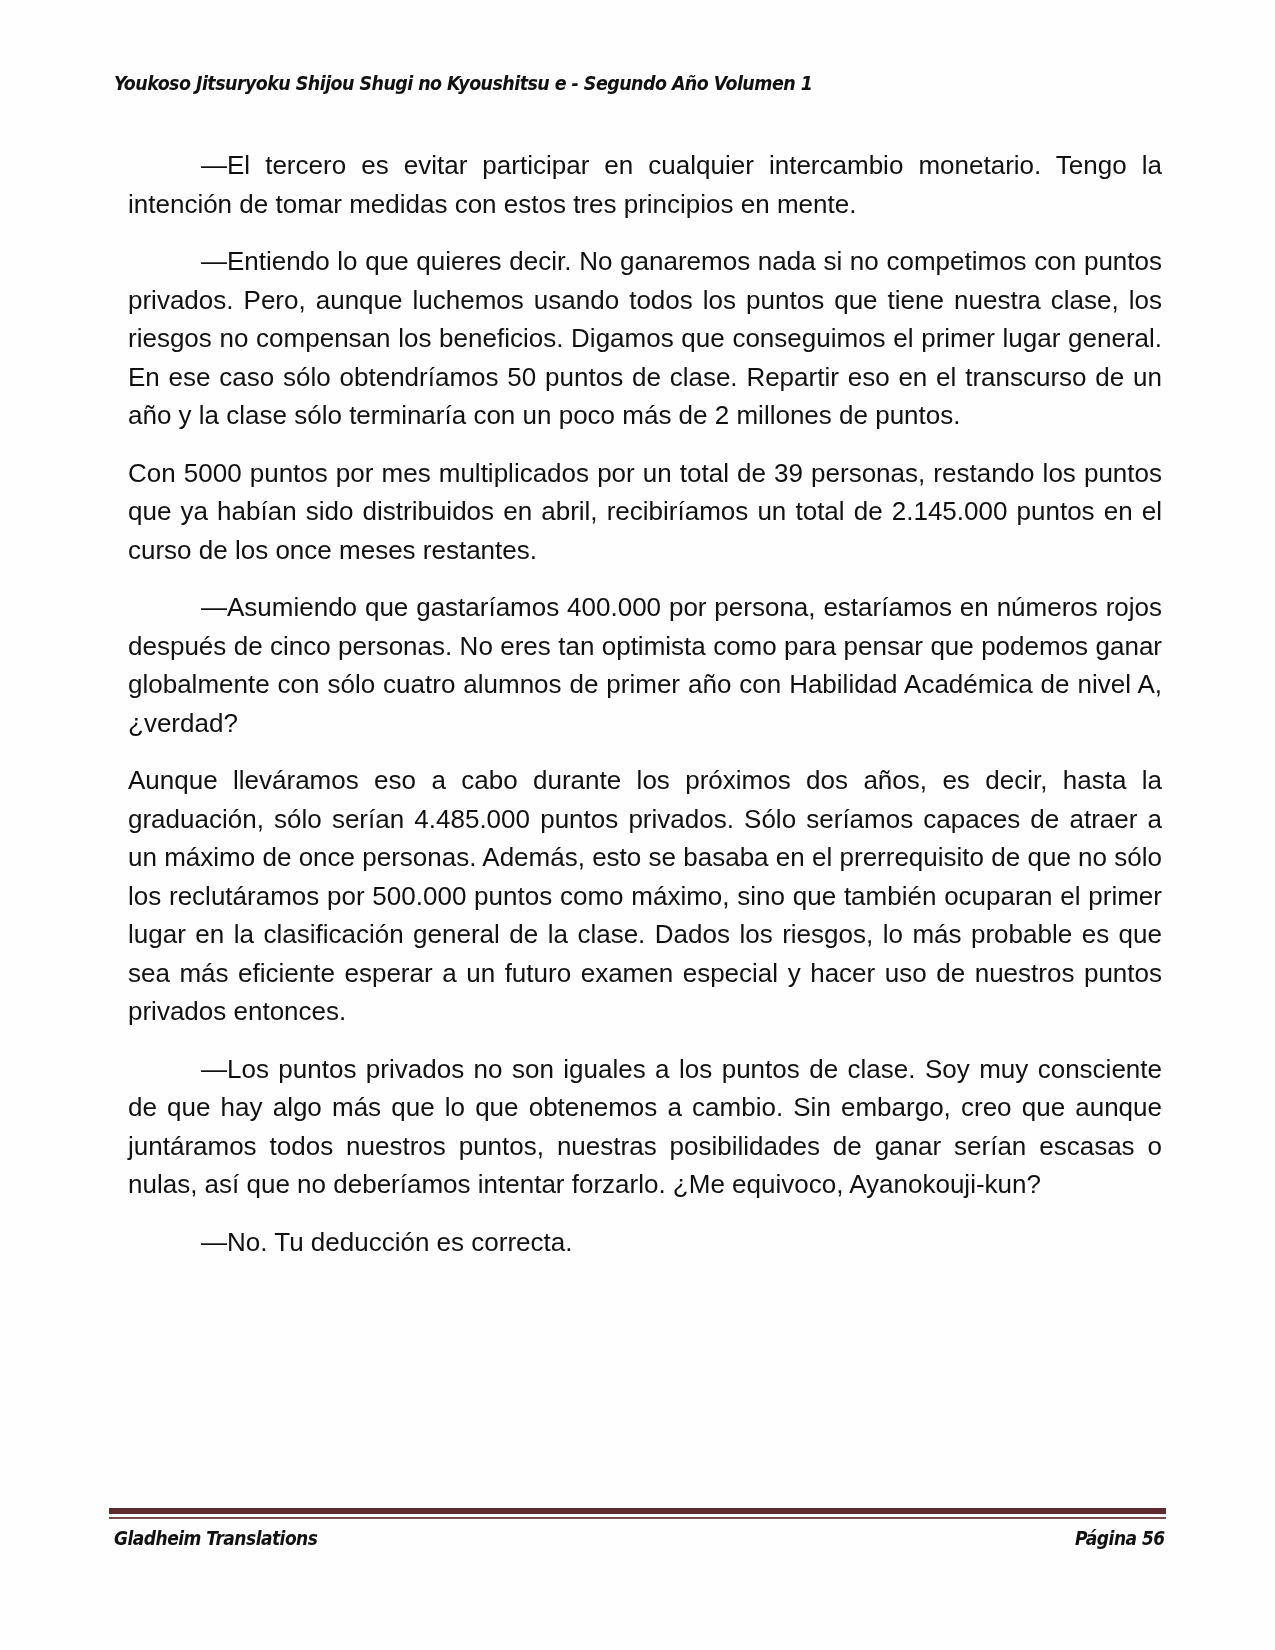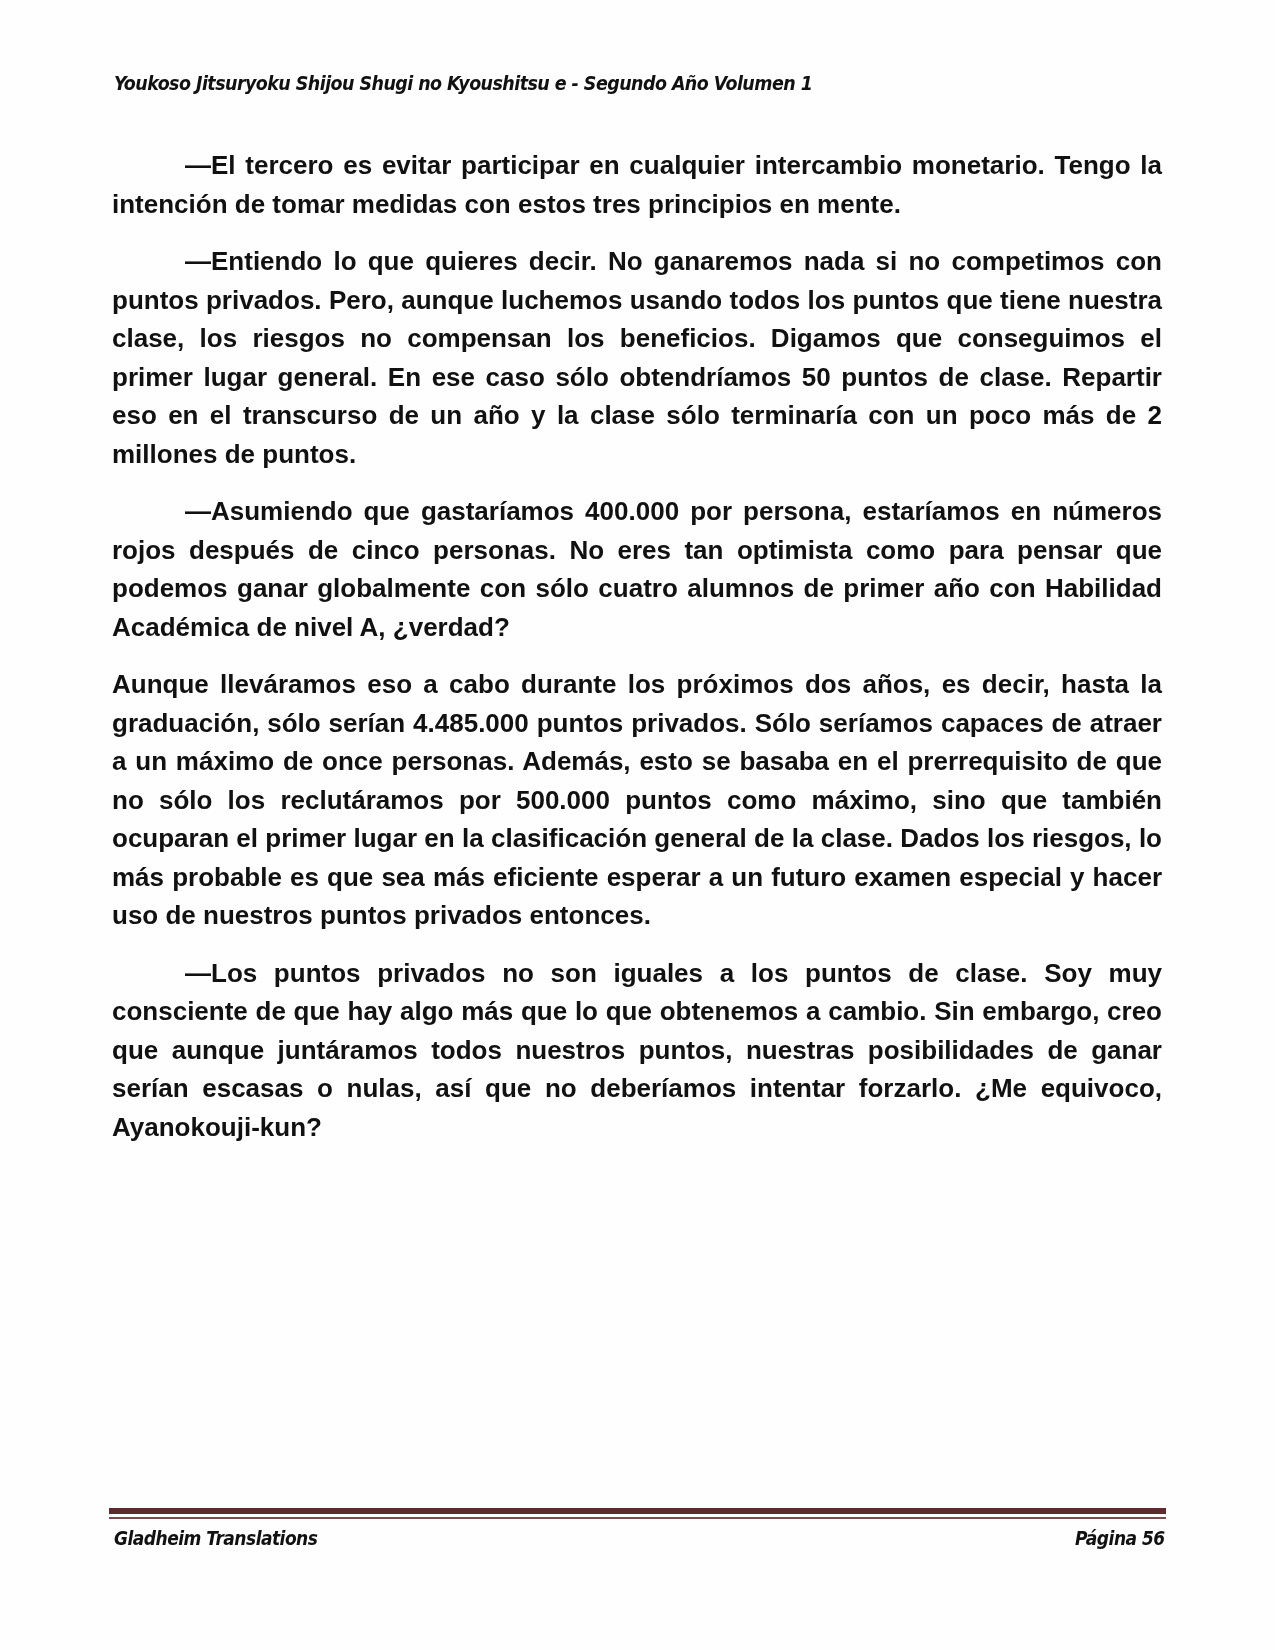--- a/index.html
+++ b/index.html
@@ -9,21 +9,21 @@
     position: absolute; left: 114px; top: 72px; width: 1050px;
     font-family: "DejaVu Sans", sans-serif; font-weight: bold; font-style: italic;
     font-size: 19px; color: #111; letter-spacing: -0.6px;
     transform: scaleX(0.92); transform-origin: left center; white-space: nowrap;
   }
   .body-text {
     position: absolute; left: 112px; top: 146px; width: 1050px;
     font-family: "Liberation Sans", sans-serif; font-size: 26px; line-height: 38.5px;
     color: #111; text-align: justify;
   }
-  .body-text p { margin: 0 0 19px 0; font-weight: bold; }
+  .body-text p { margin: 0 0 19px 16px; }
   .body-text p.indent { text-indent: 73px; }
   .footer-rule { position: absolute; left: 109px; width: 1057px; }
   .rule-thick { top: 1508px; height: 6px; background: #5e2a2d; }
   .rule-thin { top: 1517px; height: 2px; background: #7a4a4c; }
   .footer-left, .footer-right {
     position: absolute; top: 1527px;
     font-family: "DejaVu Sans", sans-serif; font-weight: bold; font-style: italic;
     font-size: 19px; color: #111; letter-spacing: -0.6px; white-space: nowrap;
   }
   .footer-left { left: 114px; transform: scaleX(0.9); transform-origin: left center; }
@@ -31,22 +31,24 @@
 </style>
 </head>
 <body>
 
 <div class="page">
   <div class="header">Youkoso Jitsuryoku Shijou Shugi no Kyoushitsu e - Segundo Año Volumen 1</div>
 
   <div class="body-text">
     <p class="indent">—El tercero es evitar participar en cualquier intercambio monetario. Tengo la intención de tomar medidas con estos tres principios en mente.</p>
     <p class="indent">—Entiendo lo que quieres decir. No ganaremos nada si no competimos con puntos privados. Pero, aunque luchemos usando todos los puntos que tiene nuestra clase, los riesgos no compensan los beneficios. Digamos que conseguimos el primer lugar general. En ese caso sólo obtendríamos 50 puntos de clase. Repartir eso en el transcurso de un año y la clase sólo terminaría con un poco más de 2 millones de puntos.</p>
+    <p>Con 5000 puntos por mes multiplicados por un total de 39 personas, restando los puntos que ya habían sido distribuidos en abril, recibiríamos un total de 2.145.000 puntos en el curso de los once meses restantes.</p>
     <p class="indent">—Asumiendo que gastaríamos 400.000 por persona, estaríamos en números rojos después de cinco personas. No eres tan optimista como para pensar que podemos ganar globalmente con sólo cuatro alumnos de primer año con Habilidad Académica de nivel A, ¿verdad?</p>
     <p>Aunque lleváramos eso a cabo durante los próximos dos años, es decir, hasta la graduación, sólo serían 4.485.000 puntos privados. Sólo seríamos capaces de atraer a un máximo de once personas. Además, esto se basaba en el prerrequisito de que no sólo los reclutáramos por 500.000 puntos como máximo, sino que también ocuparan el primer lugar en la clasificación general de la clase. Dados los riesgos, lo más probable es que sea más eficiente esperar a un futuro examen especial y hacer uso de nuestros puntos privados entonces.</p>
     <p class="indent">—Los puntos privados no son iguales a los puntos de clase. Soy muy consciente de que hay algo más que lo que obtenemos a cambio. Sin embargo, creo que aunque juntáramos todos nuestros puntos, nuestras posibilidades de ganar serían escasas o nulas, así que no deberíamos intentar forzarlo. ¿Me equivoco, Ayanokouji-kun?</p>
+    <p class="indent">—No. Tu deducción es correcta.</p>
   </div>
 
   <div class="footer-rule rule-thick"></div>
   <div class="footer-rule rule-thin"></div>
   <div class="footer-left">Gladheim Translations</div>
   <div class="footer-right">Página 56</div>
 </div>
 
 </body></html>

